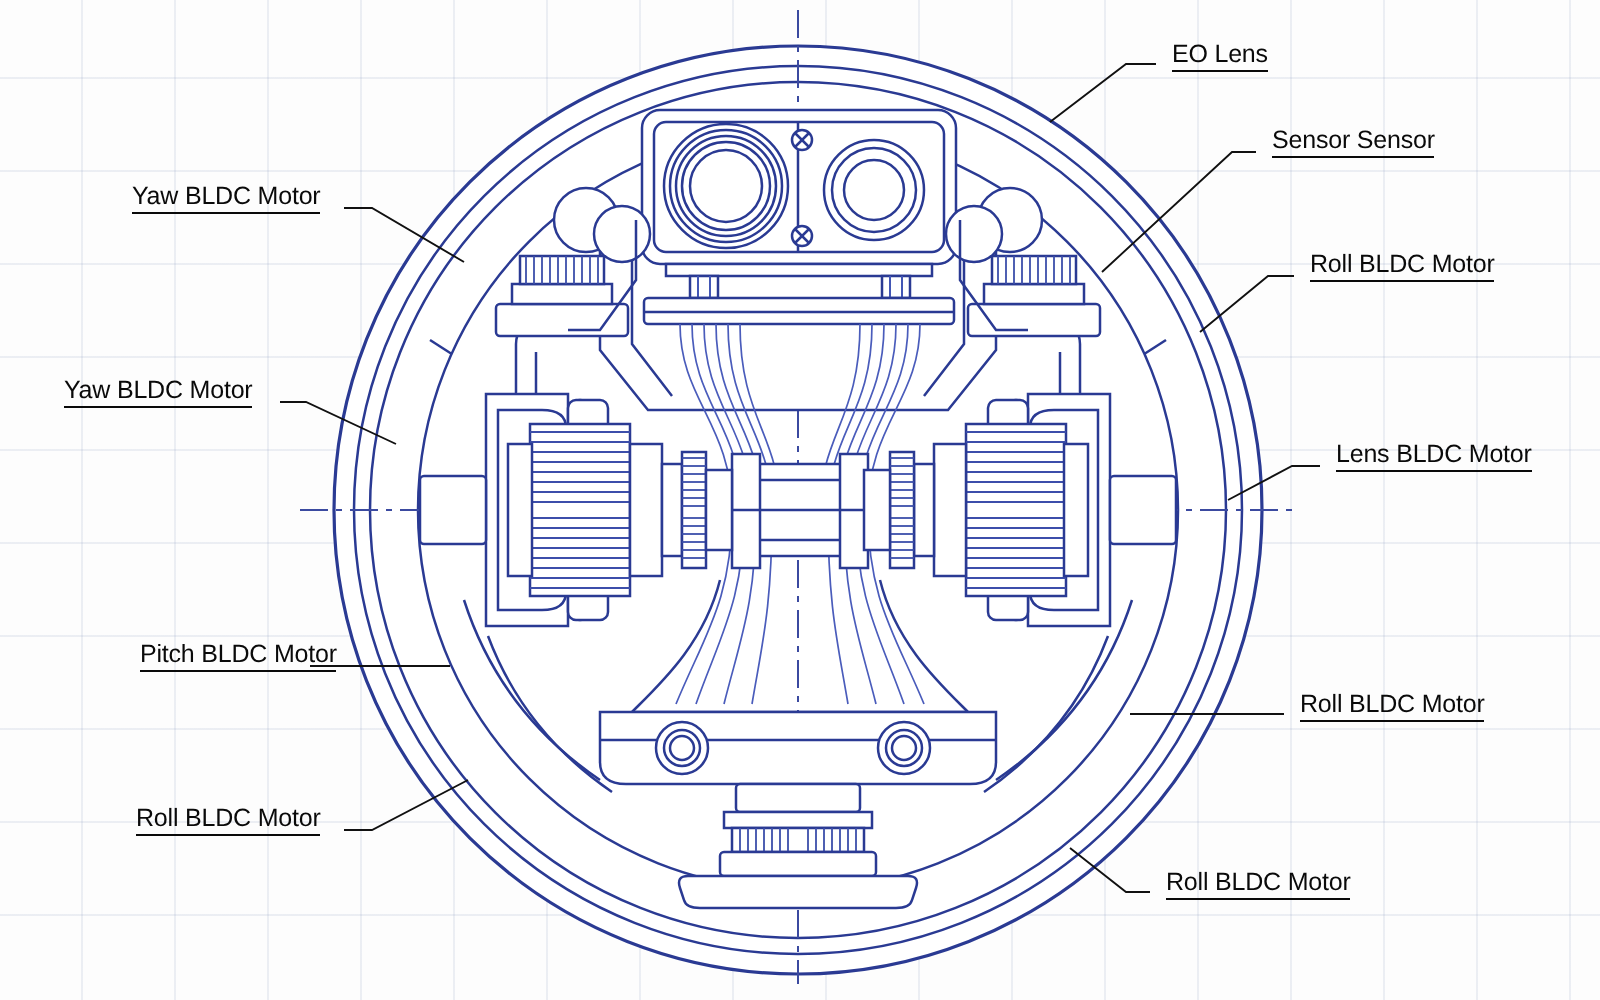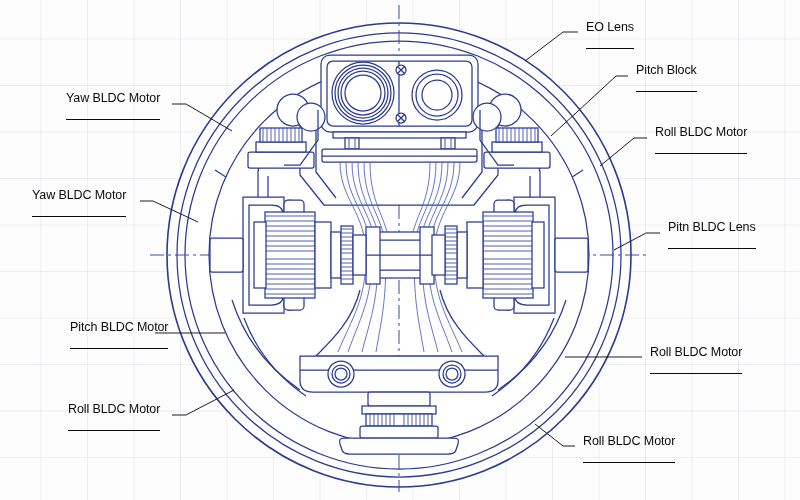--- a/index.html
+++ b/index.html
@@ -27,21 +27,21 @@
     pointer-events:none;
   }
   #drawing{position:absolute;inset:0;}
   .lbl{
     position:absolute;
     color:#0a0a0a;
     font-size:12.5px;
     line-height:14px;
     white-space:nowrap;
     border-bottom:1.15px solid #0a0a0a;
-    padding-bottom:14px;
+    padding-bottom:1px;
     letter-spacing:-0.1px;
   }
 </style>
 </head>
 <body>
 
 <div id="stage">
   <div id="grid"></div>
 
   <svg id="drawing" viewBox="0 0 800 500" width="800" height="500">
@@ -362,23 +362,23 @@
         <polyline class="ld" points="575,446 563,446 535,424"></polyline>
         <polyline class="ld" points="172,104 186,104 232,131"></polyline>
         <polyline class="ld" points="140,201 153,201 198,222"></polyline>
         <polyline class="ld" points="155,333 225,333"></polyline>
         <polyline class="ld" points="172,415 186,415 234,390"></polyline>
       </g>
   </svg>
 
   <div id="labels">
       <div class="lbl" style="left: 586px; top: 20px;">EO Lens</div>
-      <div class="lbl" style="left: 636px; top: 63px;">Pitch Block</div>
+      <div class="lbl" style="left: 636px; top: 63px;">Sensor Sensor</div>
       <div class="lbl" style="left: 655px; top: 125px;">Roll BLDC Motor</div>
-      <div class="lbl" style="left: 668px; top: 220px;">Pitn BLDC Lens</div>
+      <div class="lbl" style="left: 668px; top: 220px;">Lens BLDC Motor</div>
       <div class="lbl" style="left: 650px; top: 345px;">Roll BLDC Motor</div>
       <div class="lbl" style="left: 583px; top: 434px;">Roll BLDC Motor</div>
       <div class="lbl" style="left: 66px; top: 91px;">Yaw BLDC Motor</div>
       <div class="lbl" style="left: 32px; top: 188px;">Yaw BLDC Motor</div>
       <div class="lbl" style="left: 42px; top: 320px; margin-left: 28px;">Pitch BLDC Motor</div>
       <div class="lbl" style="left: 68px; top: 402px;">Roll BLDC Motor</div>
     </div>
 </div>
 
 </body></html>

